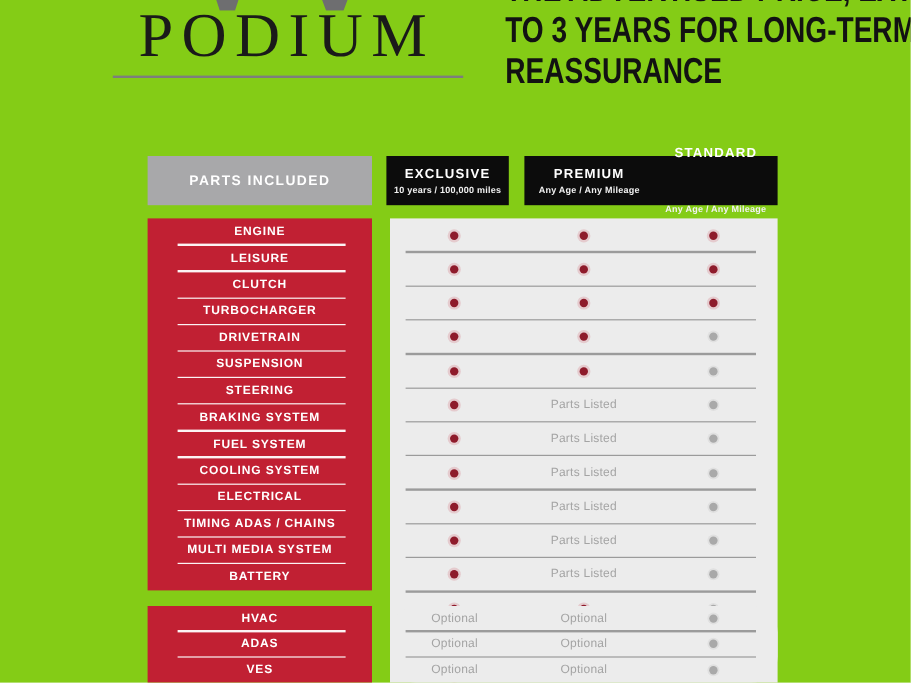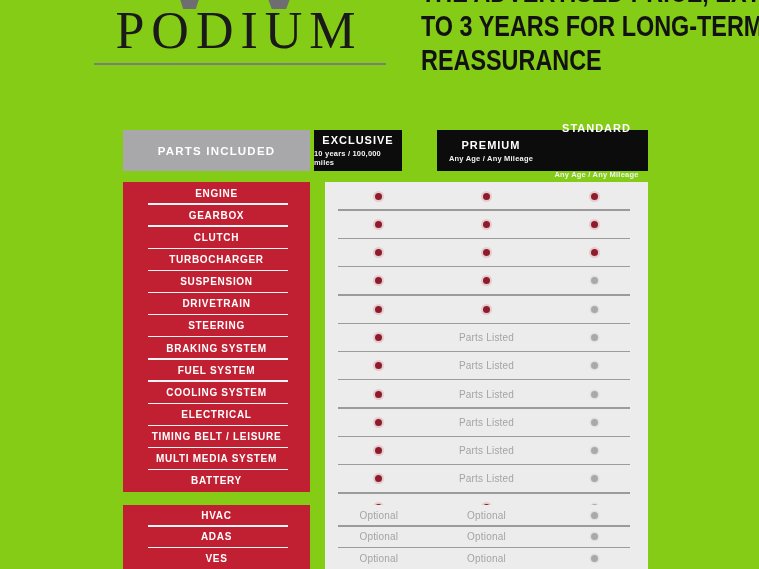--- a/index.html
+++ b/index.html
@@ -25,21 +25,21 @@
   .headline { position:absolute; left:421px; top:-25px; width:480px;
     font-weight:bold; font-size:30px; line-height:34px; color:#121212;
     transform:scaleX(0.78); transform-origin:0 0; white-space:nowrap; letter-spacing:0; }
 
   
   .corner-header { position:absolute; left:123px; top:130px; width:187px; height:41px;
     background:#a8a8aa; color:#ffffff; font-size:11.5px; font-weight:bold; letter-spacing:1.2px;
     display:flex; align-items:center; justify-content:center; }
   .plan-box { position:absolute; top:130px; height:41px; background:#0c0c0c; color:#ffffff;
     display:flex; flex-direction:column; align-items:center; justify-content:center; gap:3px; }
-  .plan-exclusive { left:314px; width:88px; }
+  .plan-exclusive { left:322px; width:102px; }
   .plan-premium  { left:437px; width:108px; }
   .plan-standard { left:545px; width:103px;gap:36px; }
   .plan-name { font-size:11px; font-weight:bold; letter-spacing:1px; }
   .plan-sub  { font-size:7.5px; font-weight:bold; letter-spacing:0.2px; color:#f2f2f2; }
 
   
   .red-block { position:absolute; left:123px; width:187px; background:#c12033;
     display:flex; flex-direction:column; }
   .red-main { top:182px; height:310px; }
   .red-opt  { top:505px; height:64px; }
@@ -89,31 +89,31 @@
     <div class="plan-name">PREMIUM</div>
     <div class="plan-sub">Any Age / Any Mileage</div>
   </div>
   <div class="plan-box plan-standard">
     <div class="plan-name">STANDARD</div>
     <div class="plan-sub">Any Age / Any Mileage</div>
   </div>
 
   <div class="red-block red-main" id="red-main">
       <div class="red-row">ENGINE</div>
-      <div class="red-row">GEARBOX</div>
+      <div class="red-row">LEISURE</div>
       <div class="red-row">CLUTCH</div>
       <div class="red-row">TURBOCHARGER</div>
+      <div class="red-row">DRIVETRAIN</div>
       <div class="red-row">SUSPENSION</div>
-      <div class="red-row">DRIVETRAIN</div>
       <div class="red-row">STEERING</div>
       <div class="red-row">BRAKING SYSTEM</div>
       <div class="red-row">FUEL SYSTEM</div>
       <div class="red-row">COOLING SYSTEM</div>
       <div class="red-row">ELECTRICAL</div>
-      <div class="red-row">TIMING BELT / LEISURE</div>
+      <div class="red-row">TIMING ADAS / CHAINS</div>
       <div class="red-row">MULTI MEDIA SYSTEM</div>
       <div class="red-row">BATTERY</div>
     </div>
   <div class="grid-block grid-main" id="grid-main">
       <div class="grid-row">
         <div class="cell">
           <span class="dot dot-red"></span>
         </div>
         <div class="cell">
           <span class="dot dot-red"></span>

